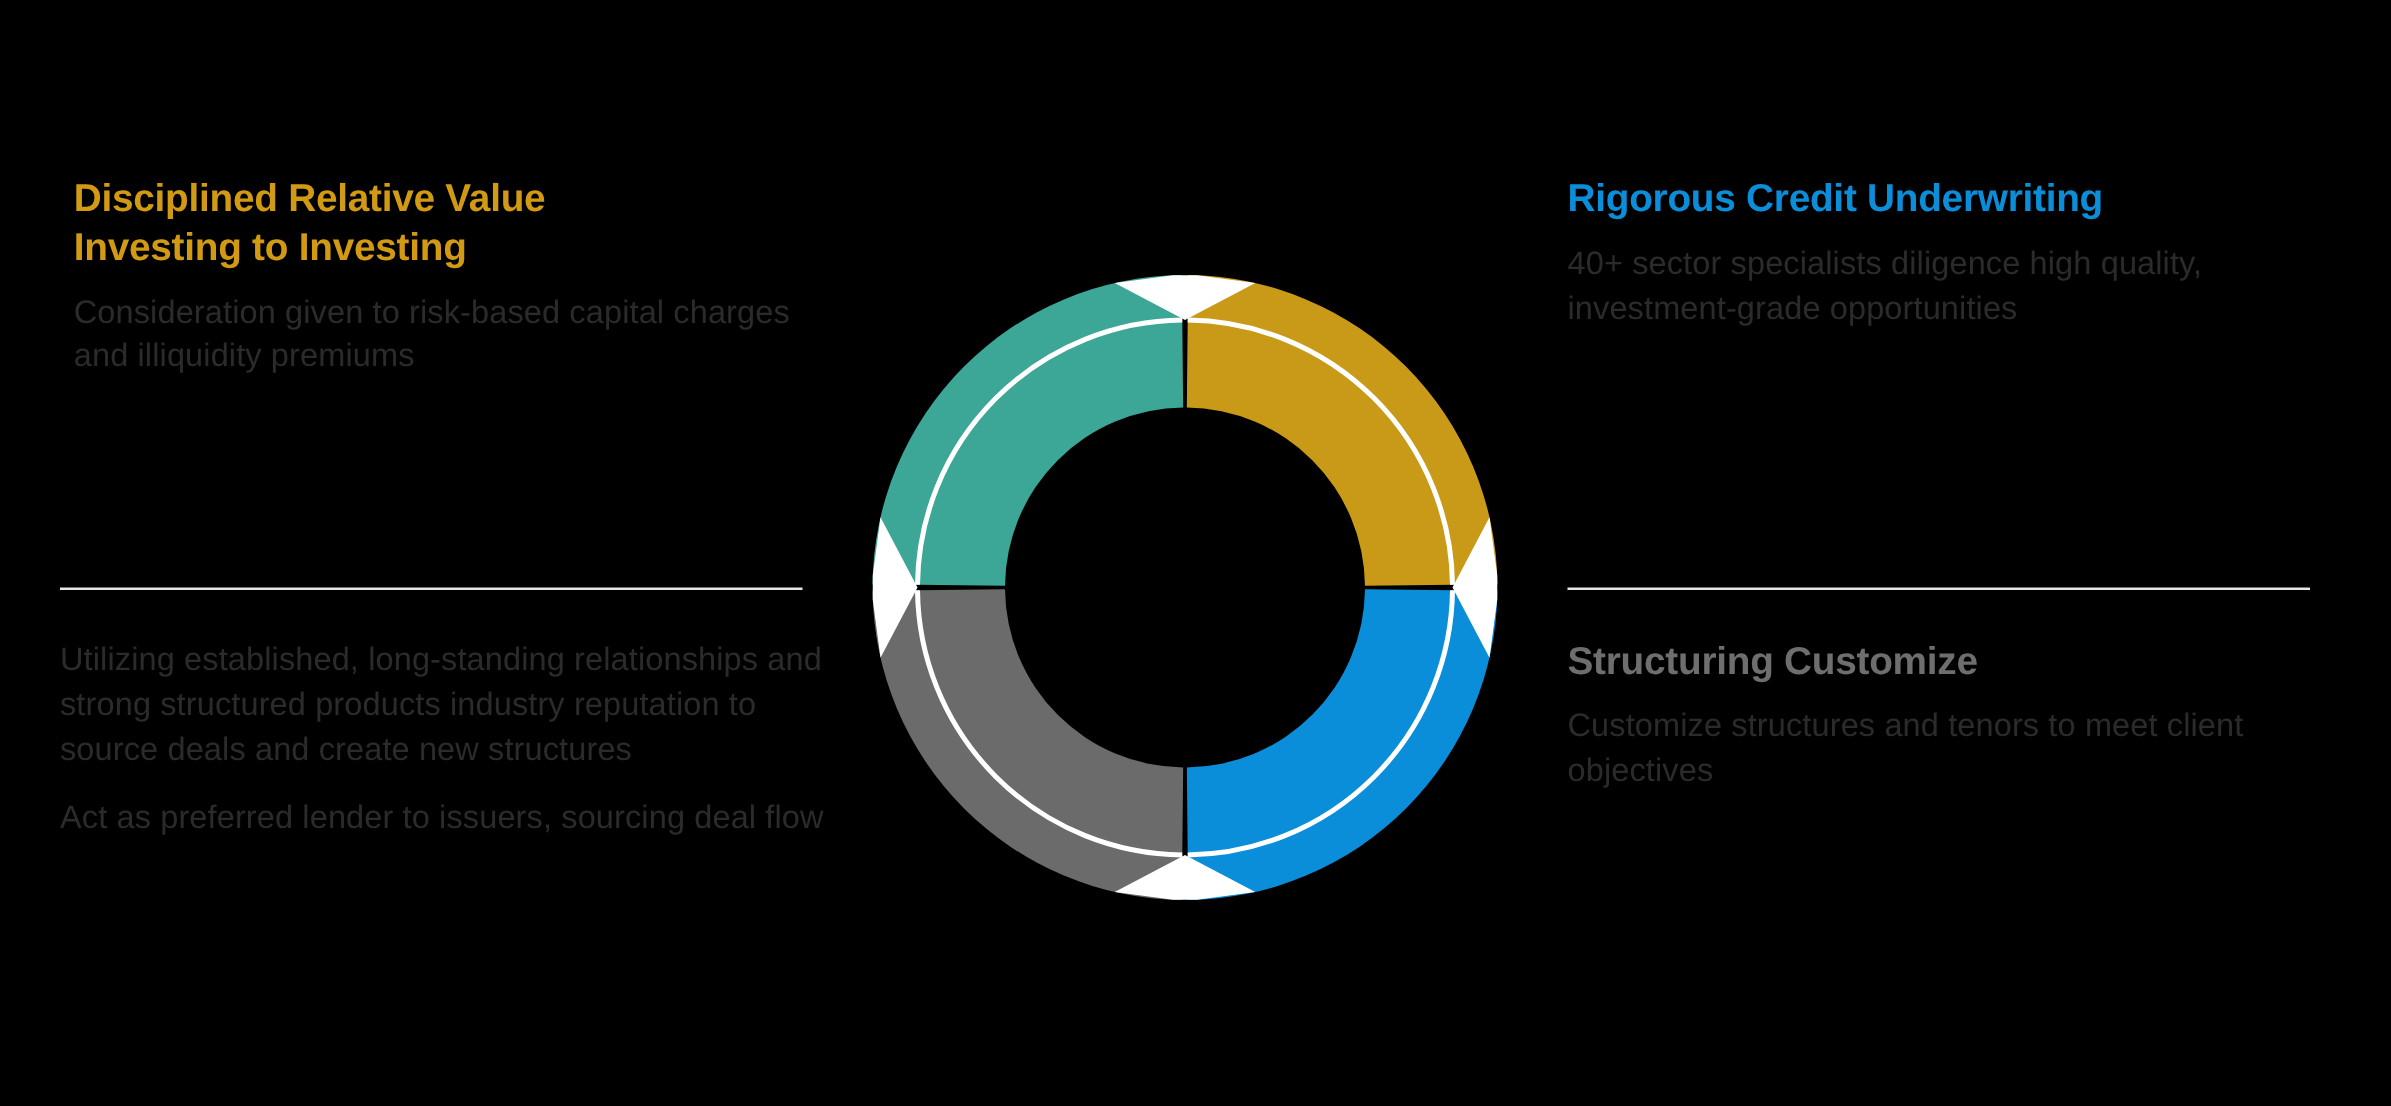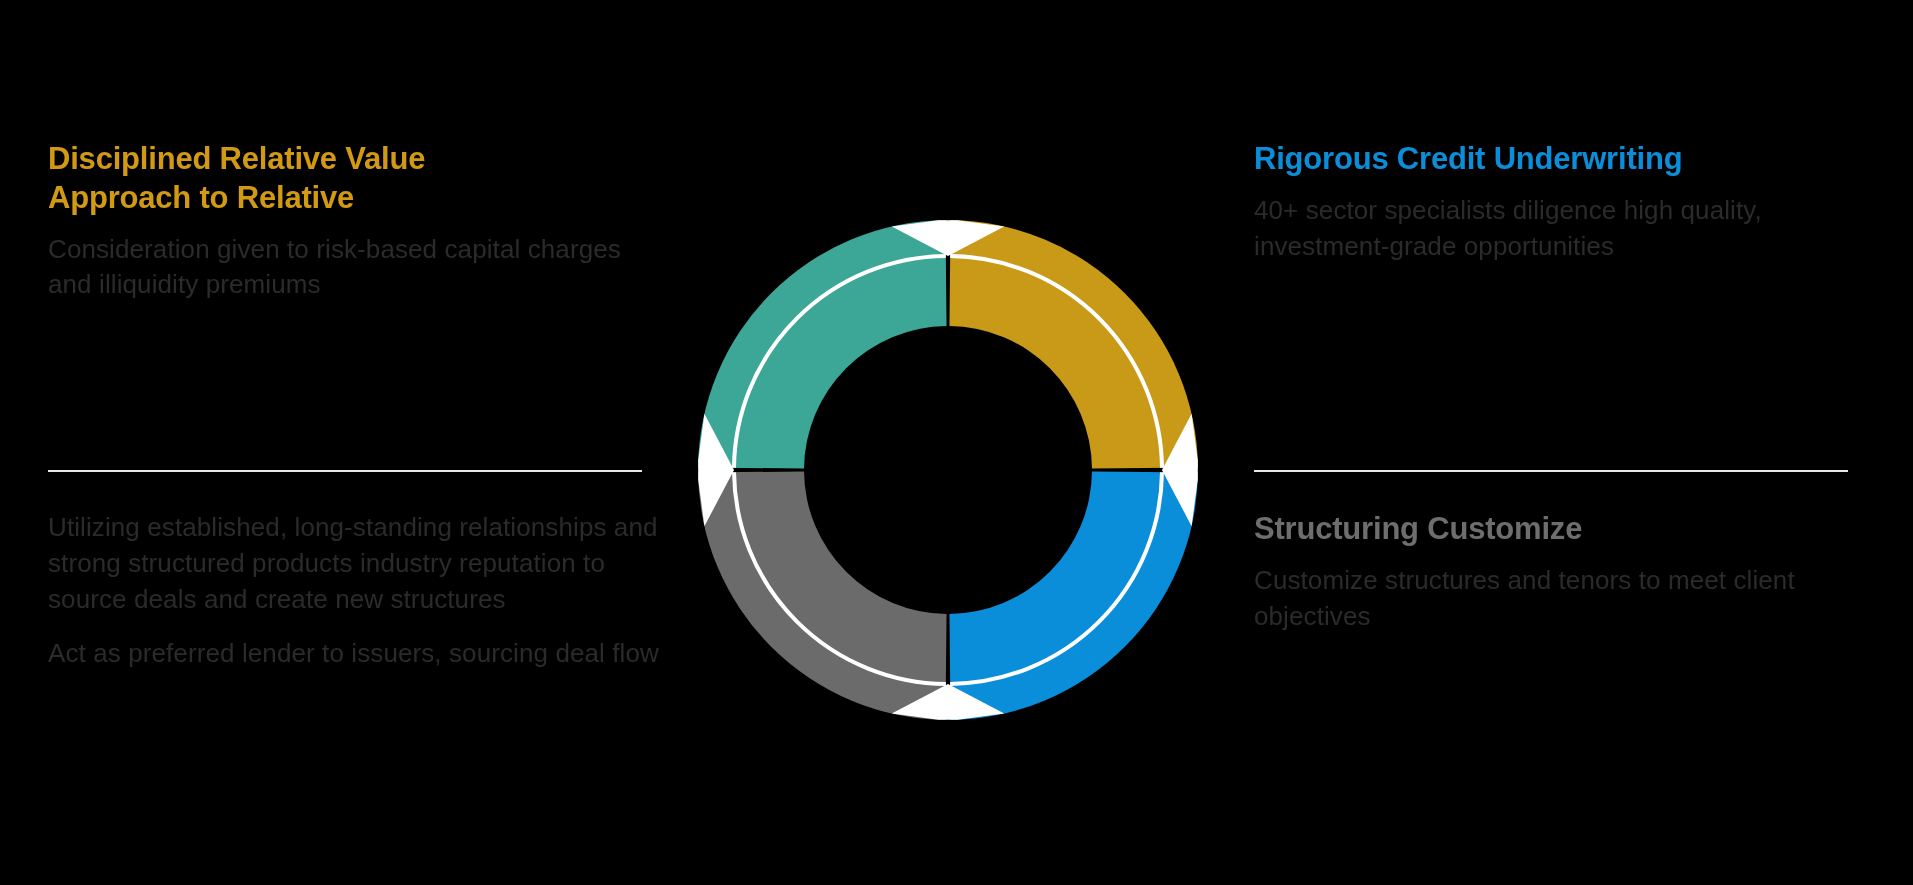--- a/index.html
+++ b/index.html
@@ -27,21 +27,21 @@
   
   .col {
     position: absolute;
     width: 600px;
   }
   .col-left  { left: 48px; }
   .col-right { left: 1254px; }
 
   .block { position: absolute; width: 620px; }
 
-  .block-tl { top: 140px;  left: 0; }
+  .block-tl { top: 140px;  left: 11px; }
   .block-bl { top: 510px;  left: 0; }
   .block-tr { top: 140px;  left: 0; }
   .block-br { top: 510px;  left: 0; }
 
   .heading {
     font-size: 31px;
     font-weight: bold;
     line-height: 1.25;
     letter-spacing: -0.2px;
     margin-bottom: 14px;
@@ -82,21 +82,21 @@
 </head>
 <body>
 
 <div id="infographic">
 
   <div class="col col-left">
 
     <div class="block block-tl">
       <div class="heading gold">
         <span>Disciplined Relative Value</span><br>
-        <span>Approach to Relative</span>
+        <span>Investing to Investing</span>
       </div>
       <p class="para">Consideration given to risk-based capital charges and illiquidity premiums</p>
     </div>
 
     <div class="block block-bl">
       <p class="para">Utilizing established, long-standing relationships and strong structured products industry reputation to source deals and create new structures</p>
       <p class="para">Act as preferred lender to issuers, sourcing deal flow</p>
     </div>
 
   </div>

